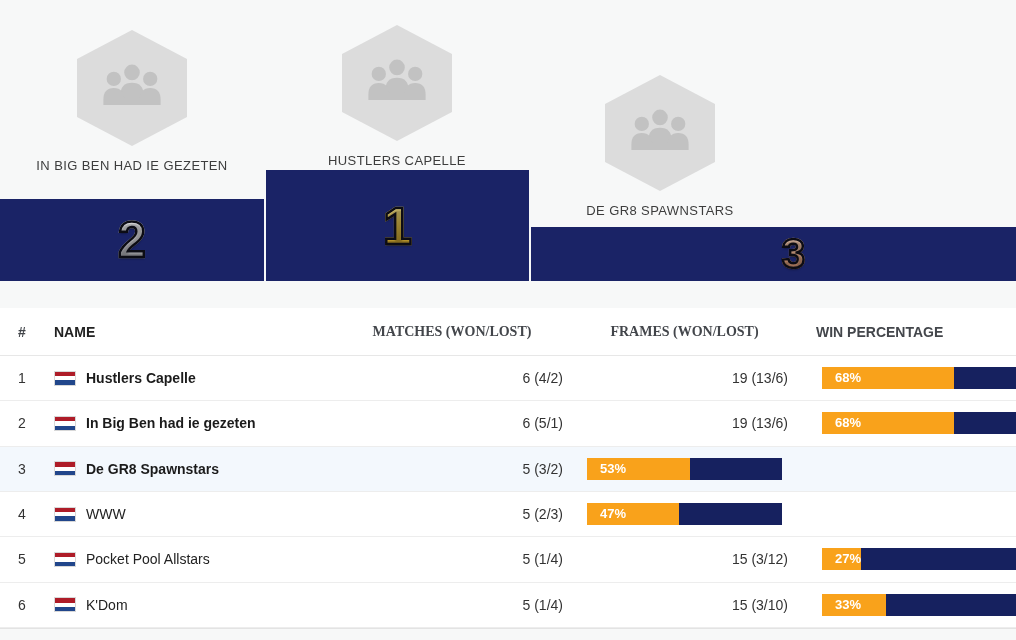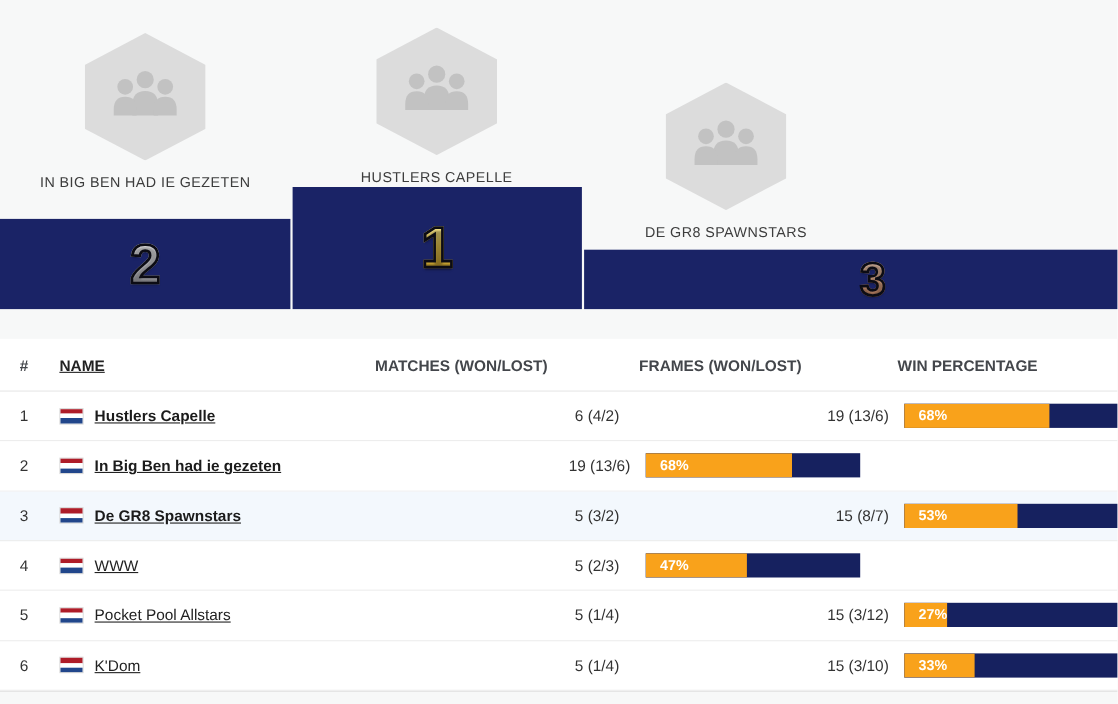--- a/index.html
+++ b/index.html
@@ -60,33 +60,33 @@
     display:grid;
     grid-template-columns: 44px 1fr 240px 235px 200px;
     align-items:center;
   }
   .t-head {
     height:48px; border-bottom:1px solid #e7e7e7;
     font-weight:bold; font-size:14px; color:#43464b;
   }
   .t-head .c-rank { padding-left:18px; }
   .t-head .c-name { padding-left:10px; }
-  .t-head .c-matches, .t-head .c-frames { text-align:left; }
+  .t-head .c-matches, .t-head .c-frames { text-align:center;font-family:Liberation Serif, serif; }
   .t-head .c-win { }
 
   .t-body .t-row {
     height:45.33px; border-bottom:1px solid #ededed;
     font-size:14px; color:#333;
   }
   .t-body .t-row.highlight { background:#f3f8fd; }
   .c-rank { padding-left:18px; }
-  .c-name { display:flex; align-items:center; gap:10px; padding-left:10px; color:#222;text-decoration:underline; }
+  .c-name { display:flex; align-items:center; gap:10px; padding-left:10px; color:#222; }
   .t-row.bold-name .name-text { font-weight:bold; color:#1b1b1b; }
   .c-matches { text-align:right; padding-right:18px; }
-  .c-frames  { text-align:right; padding-right:8px; }
+  .c-frames  { text-align:right; padding-right:28px; }
 
   .flag {
     width:22px; height:15px; flex:0 0 22px;
     border:1px solid #d8d8d8; display:flex; flex-direction:column;
   }
   .flag i { flex:1; display:block; }
 
   .c-win { display:flex; align-items:center; }
   .win-bar {
     position:relative; width:195px; height:22px; margin-left:6px;
@@ -198,40 +198,40 @@
       <div class="t-row bold-name">
     <div class="c-rank">2</div>
     <div class="c-name">
       <span class="flag">
         <i style="background:#AE1C28"></i>
             <i style="background:#FFFFFF"></i>
             <i style="background:#21468B"></i>
       </span>
       <span class="name-text">In Big Ben had ie gezeten</span>
     </div>
+    <div class="c-matches">6 (5/1)</div>
     <div class="c-frames">19 (13/6)</div>
     <div class="c-win">
       <span class="win-bar">
         <span class="win-fill" style="width: 68%;"></span>
         <span class="win-label">68%</span>
       </span>
     </div>
   </div>
       <div class="t-row highlight bold-name">
     <div class="c-rank">3</div>
     <div class="c-name">
       <span class="flag">
         <i style="background:#AE1C28"></i>
             <i style="background:#FFFFFF"></i>
             <i style="background:#21468B"></i>
       </span>
       <span class="name-text">De GR8 Spawnstars</span>
     </div>
     <div class="c-matches">5 (3/2)</div>
-    <div class="c-frames">15 (8/7)</div>
     <div class="c-win">
       <span class="win-bar">
         <span class="win-fill" style="width: 53%;"></span>
         <span class="win-label">53%</span>
       </span>
     </div>
   </div>
       <div class="t-row">
     <div class="c-rank">4</div>
     <div class="c-name">

